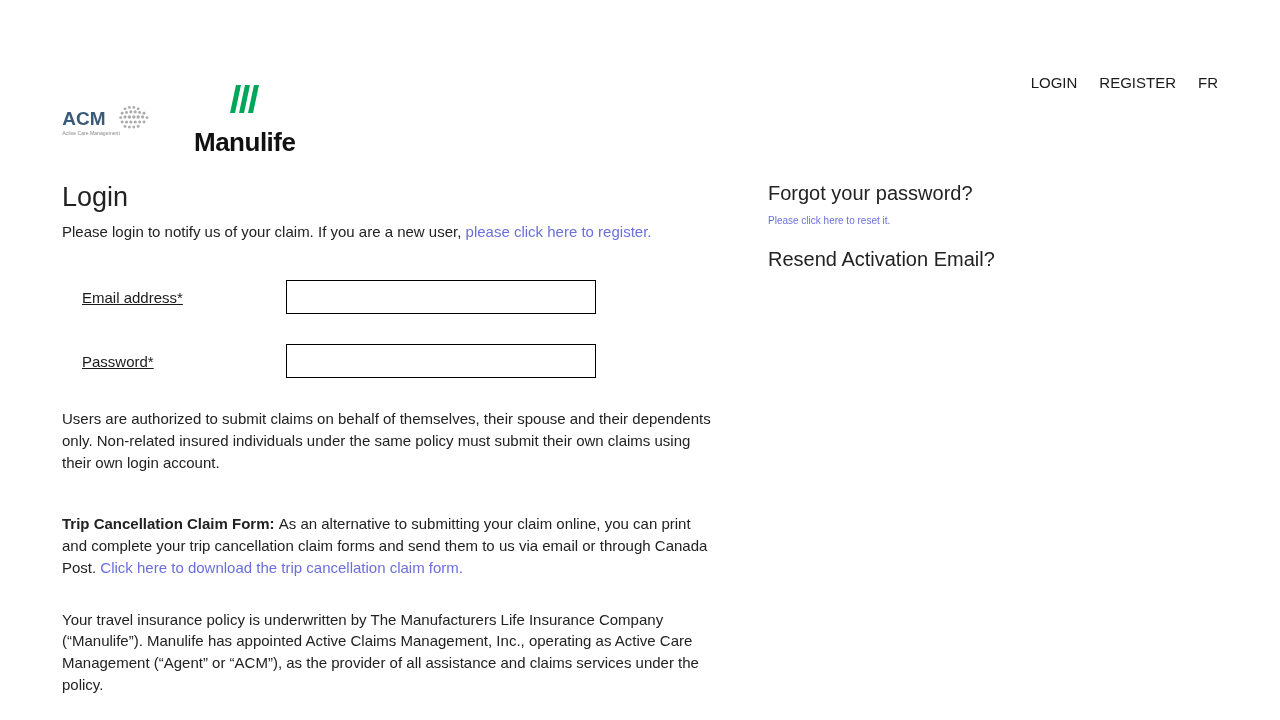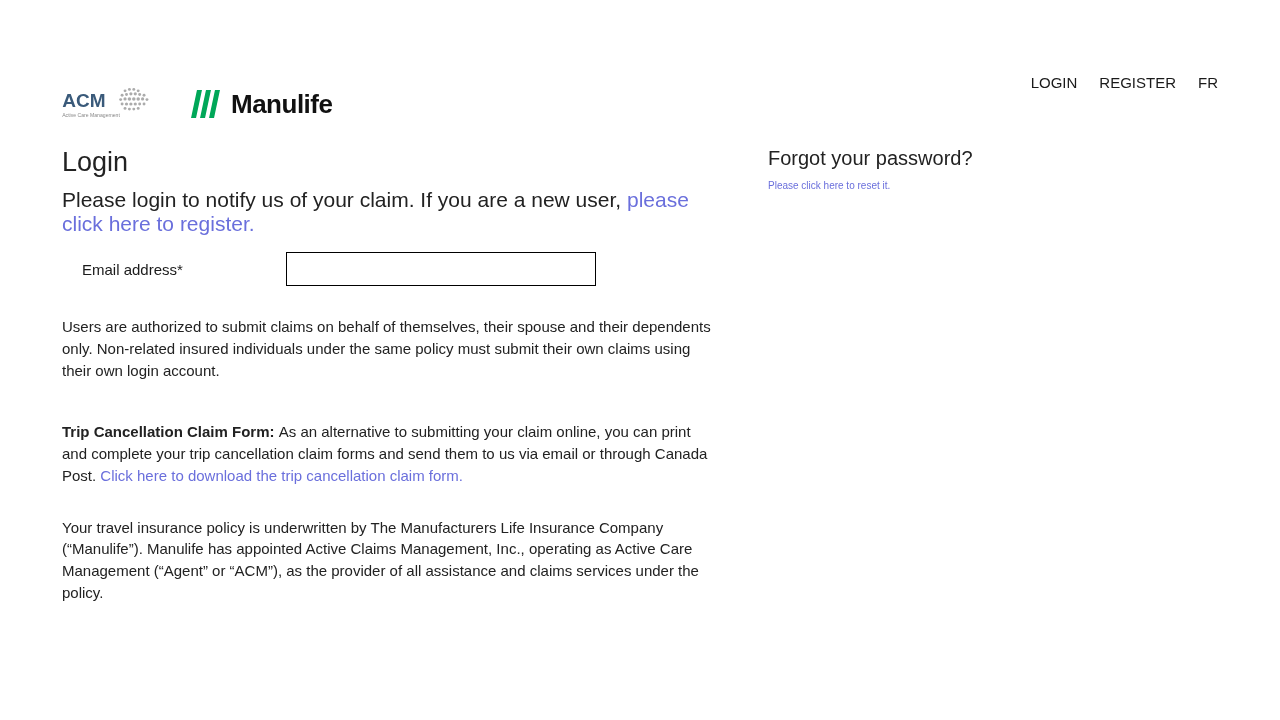--- a/index.html
+++ b/index.html
@@ -21,21 +21,21 @@
     color: #1a1a1a;
   }
   .topnav a { text-decoration: none; color: #1a1a1a; cursor: pointer; }
   .header-logos {
     display: flex;
     align-items: center;
     gap: 22px;
     margin-top: -6px;
   }
   .logo-acm { display: flex; align-items: center; gap: 6px; }
-  .logo-manulife { display: flex; align-items: center; gap: 14px; }
+  .logo-manulife { display: flex; align-items: center; gap: 14px; flex-direction: column; }
   .manulife-bars { display: flex; gap: 4px; }
   .manulife-bars span {
     display: inline-block;
     width: 5px;
     height: 28px;
     background: #00a758;
     transform: skewX(-12deg);
   }
   .manulife-word {
     font-size: 26px;
@@ -50,29 +50,30 @@
   }
   .left { flex: 0 0 650px; }
   .right { flex: 1; padding-top: 0; }
   h1 {
     font-size: 27px;
     font-weight: 400;
     margin-bottom: 10px;
     color: #222;
   }
   .subtext {
-    font-size: 21px;
-    margin-bottom: 16px;
+    font-size: 15px;
+    margin-bottom: 40px;
     color: #222;
   }
   .link { color: #6a6fdc; text-decoration: none; cursor: pointer; }
   .form-row {
     display: flex;
     align-items: center;
     margin-bottom: 30px;
+    text-decoration: underline;
   }
   .form-row label {
     width: 224px;
     padding-left: 20px;
     font-size: 15px;
   }
   .form-row input {
     width: 310px;
     height: 34px;
     border: 1px solid #000;
@@ -159,28 +160,33 @@
   <div class="left">
     <h1>Login</h1>
     <p class="subtext">
       <span>Please login to notify us of your claim. If you are a new user, </span><a class="link">please click here to register.</a>
     </p>
 
     <div class="form-row">
       <label>Email address*</label>
       <input type="text" value="" style="">
     </div>
+    <div class="form-row">
+      <label>Password*</label>
+      <input type="password" value="" style="">
+    </div>
 
     <p class="para">Users are authorized to submit claims on behalf of themselves, their spouse and their dependents only. Non-related insured individuals under the same policy must submit their own claims using their own login account.</p>
 
     <p class="para first">
       <b>Trip Cancellation Claim Form: </b><span>As an alternative to submitting your claim online, you can print and complete your trip cancellation claim forms and send them to us via email or through Canada Post. </span><a class="link">Click here to download the trip cancellation claim form.</a>
     </p>
 
     <p class="para">Your travel insurance policy is underwritten by The Manufacturers Life Insurance Company (“Manulife”). Manulife has appointed Active Claims Management, Inc., operating as Active Care Management (“Agent” or “ACM”), as the provider of all assistance and claims services under the policy.</p>
   </div>
 
   <div class="right">
     <h2>Forgot your password?</h2>
     <p class="link-line"><a class="link">Please click here to reset it.</a></p>
 
+    <h2>Resend Activation Email?</h2>
   </div>
 </div>
 
 </body></html>

